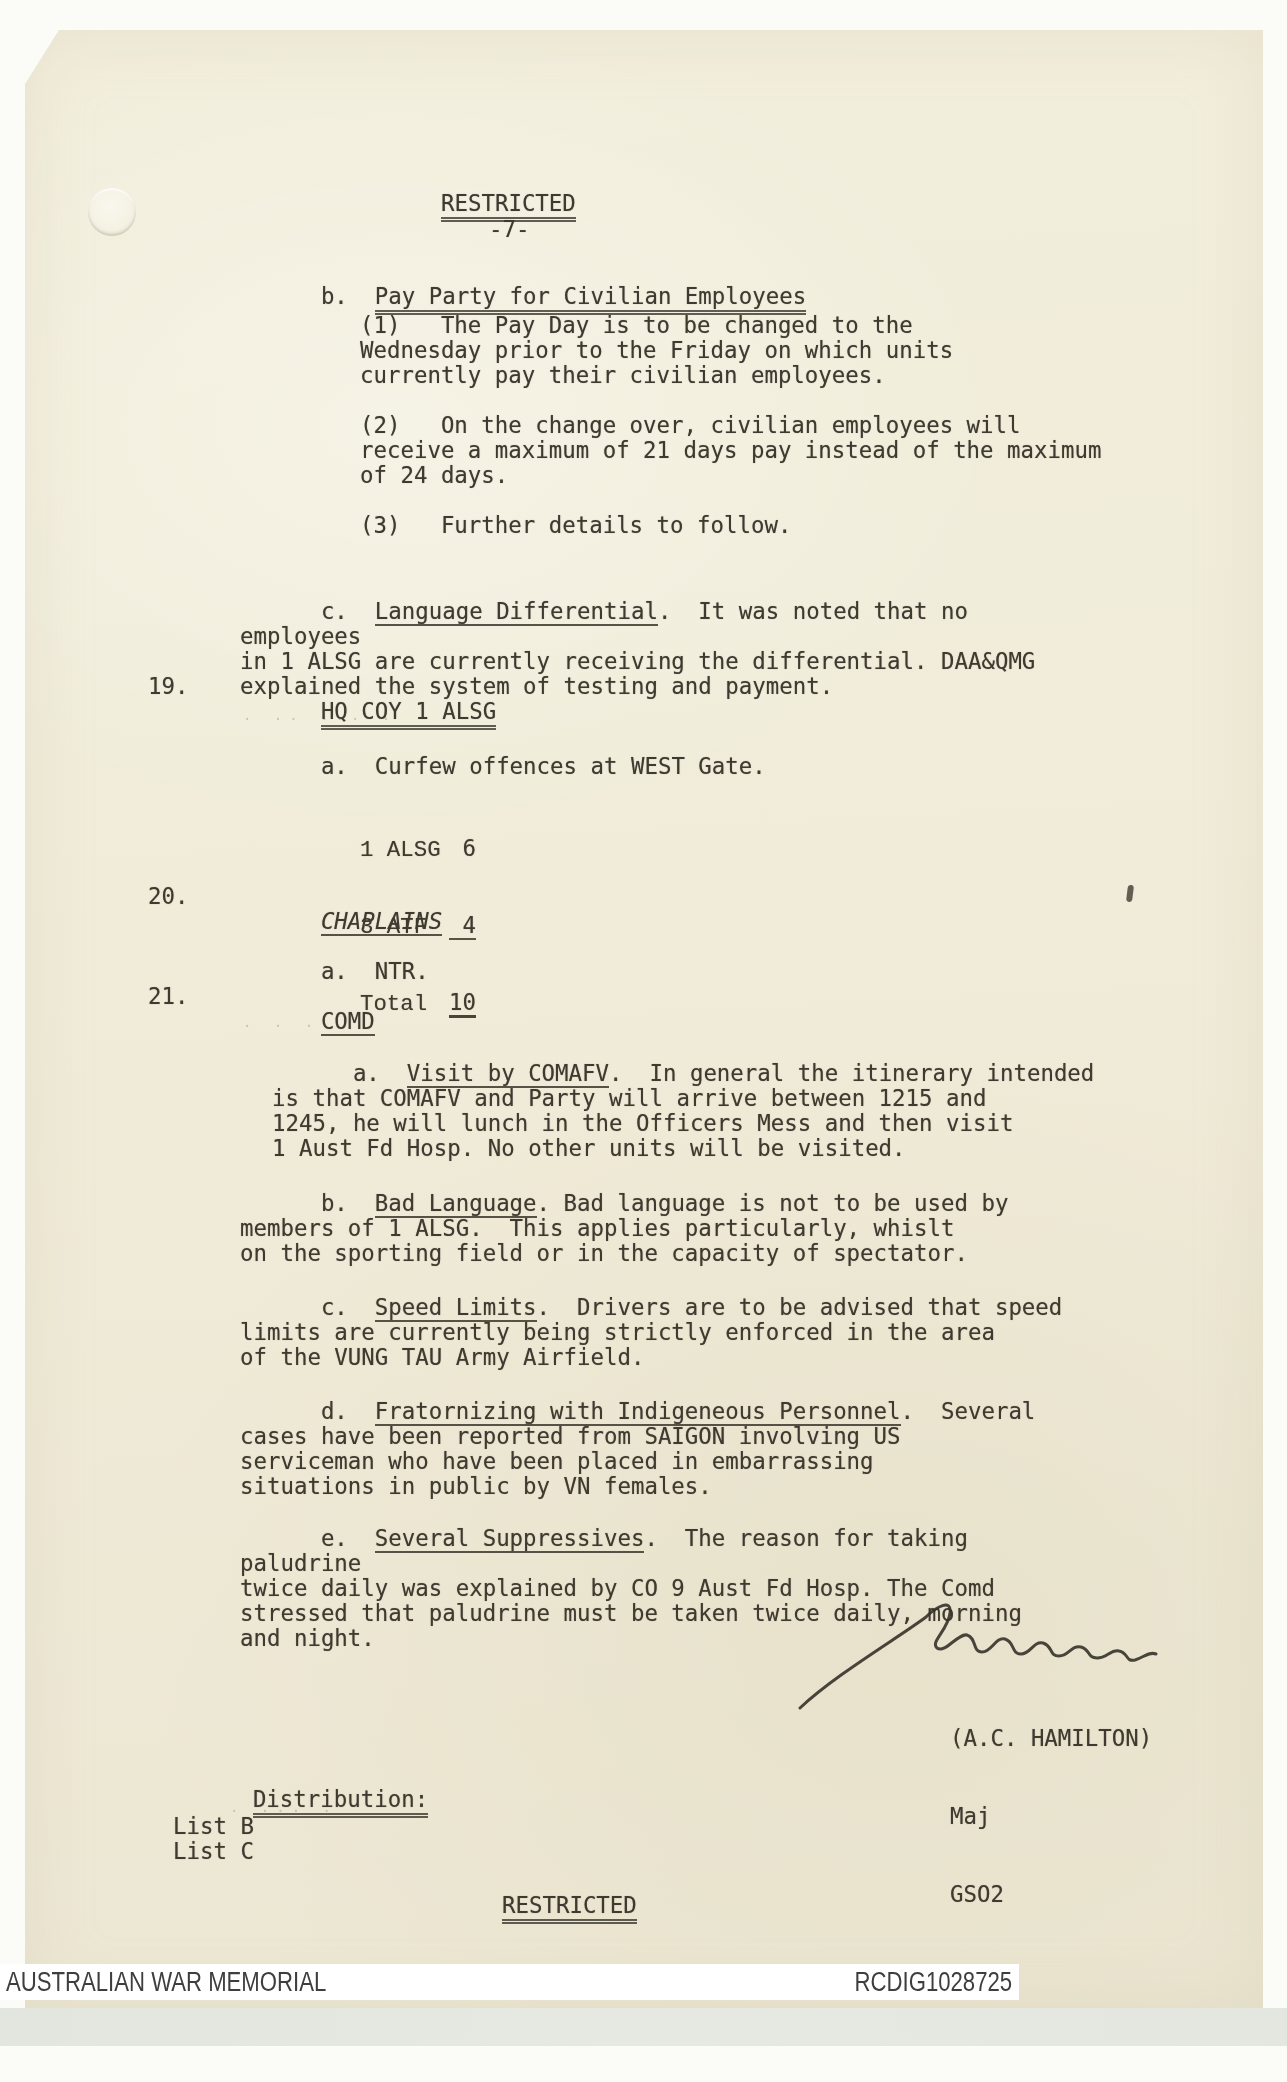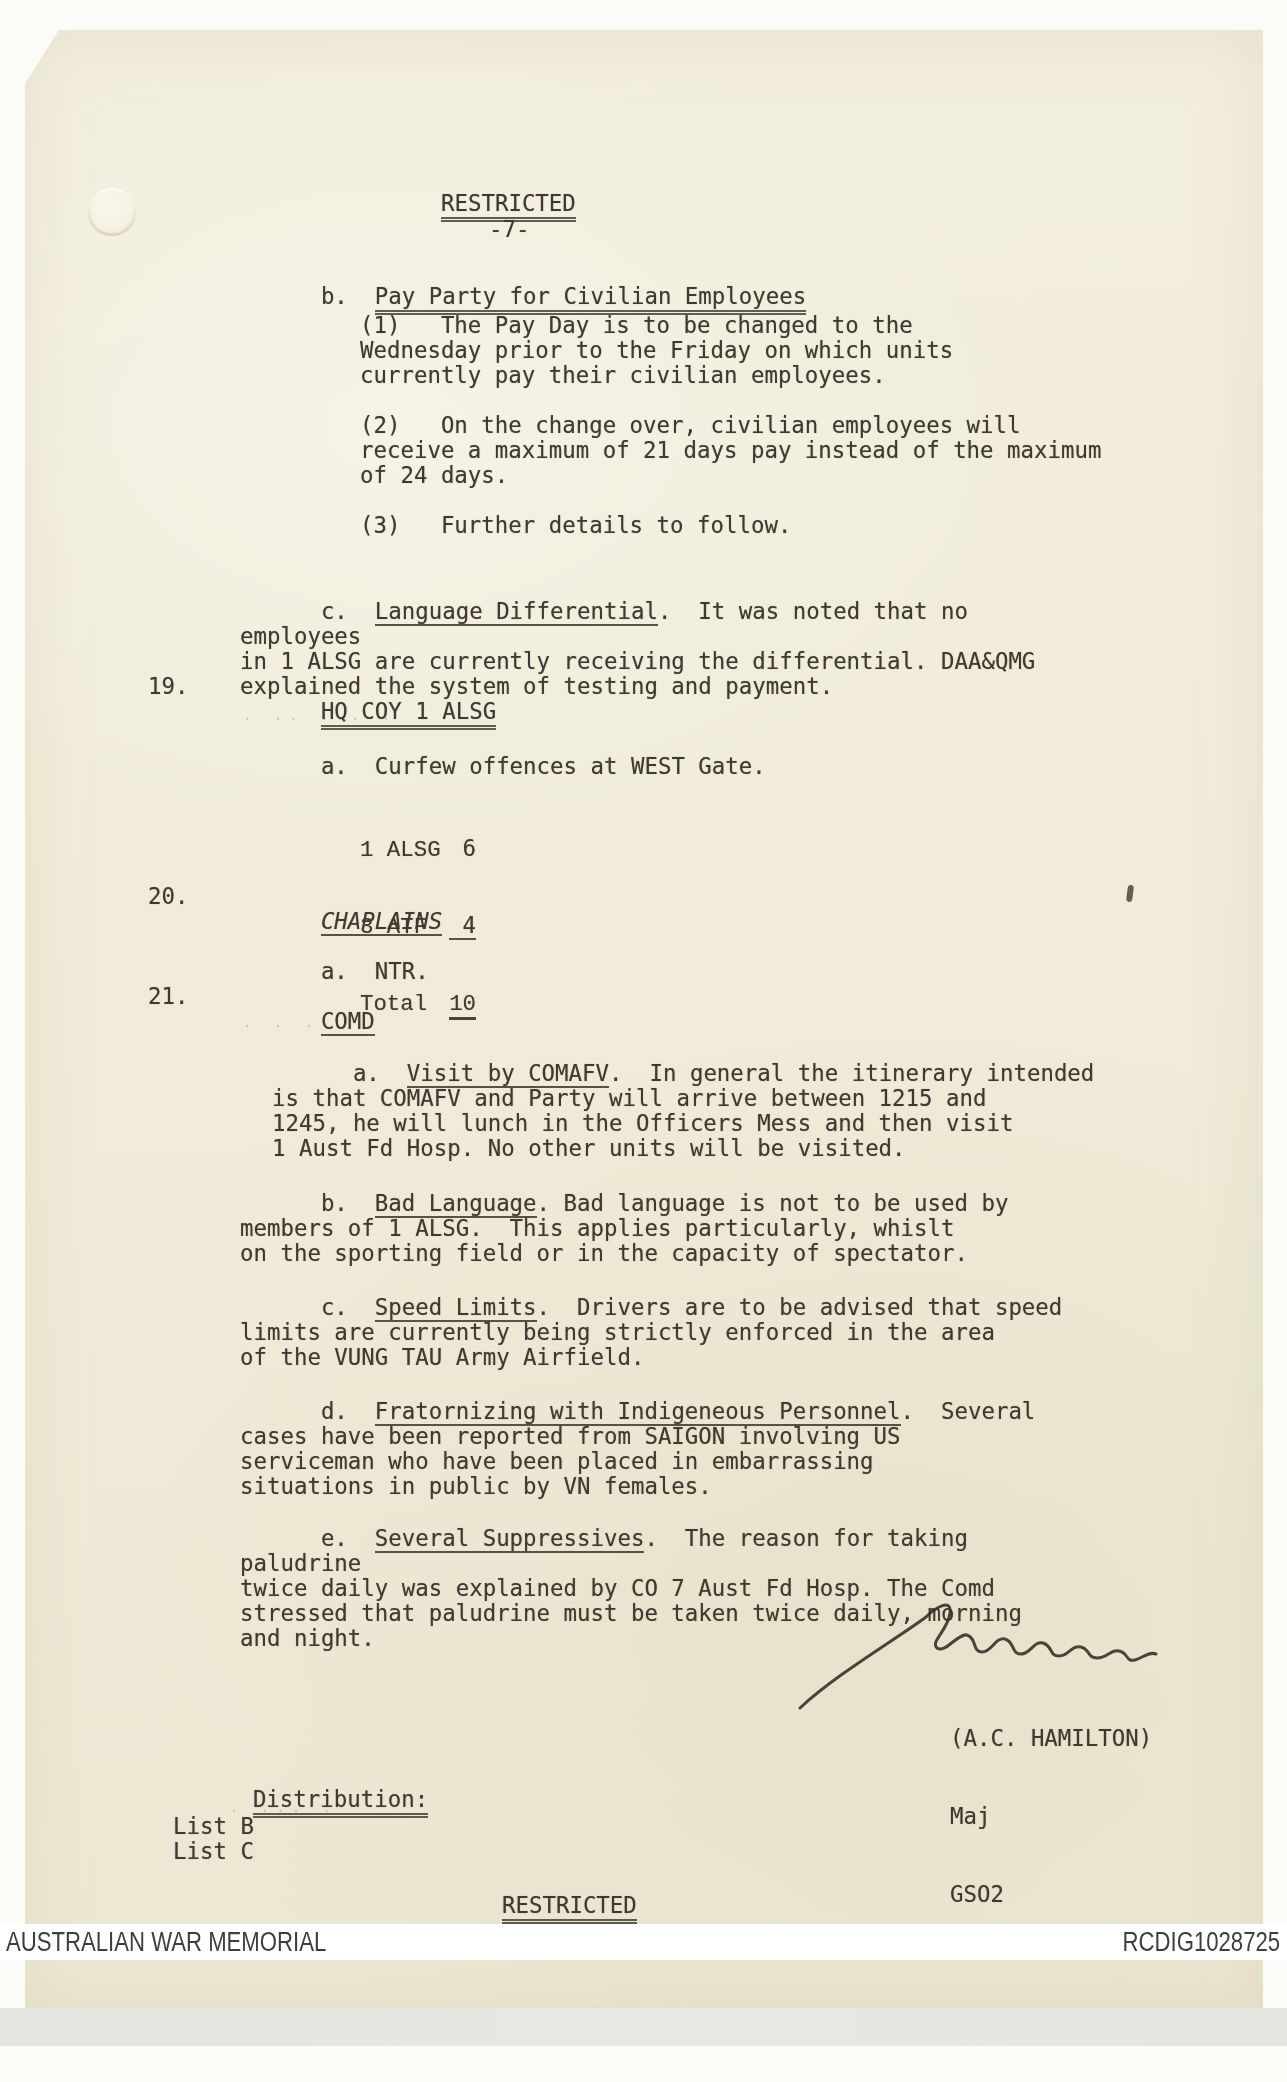--- a/index.html
+++ b/index.html
@@ -28,21 +28,21 @@
     text-shadow:0 0 1px rgba(62,57,47,0.45);
   }
   .u-s { border-bottom:2px solid rgba(60,55,45,0.85); }
   .u-d { border-bottom:5px double rgba(60,55,45,0.8); padding-bottom:1px; }
   .sig-text { line-height:26px; }
   
   .trow { display:block; }
   .tlabel { display:inline-block; width:82px;font-family:Liberation Mono, monospace; }
   .tval { display:inline-block; width:34px; text-align:right; }
   .u-add { border-bottom:2px solid rgba(60,55,45,0.85); padding-left:14px; }
-  .u-tot { border-bottom:3px solid rgba(55,50,40,0.9);font-family:Liberation Mono, monospace; }
+  .u-tot { border-bottom:3px solid rgba(55,50,40,0.9); }
   
   .ghost {
     position:absolute; font-size:14px; letter-spacing:7px;
     color:#6e6754; opacity:0.3; font-family:"DejaVu Sans Mono",monospace;
   }
   .punch-hole {
     position:absolute; left:63px; top:158px; width:48px; height:48px;
     border-radius:50%;
     background:radial-gradient(circle at 45% 40%, #f9f7ee 0%, #f5f2e4 55%, #ece8d4 100%);
     box-shadow: inset 0 -2px 3px rgba(140,130,105,0.35), inset 0 2px 2px rgba(255,255,255,0.8);
@@ -51,21 +51,21 @@
     position:absolute; left:1102px; top:855px; width:6px; height:17px;
     background:#3a362c; border-radius:3px; transform:rotate(7deg); opacity:0.78;
   }
   .signature-svg { position:absolute; left:755px; top:1560px; }
   
   .scan-gap {
     position:absolute; left:0; top:2008px; width:1287px; height:38px;
     background:linear-gradient(90deg,#e2e6df 0%, #e6e9e2 50%, #e3e7e0 100%);
   }
   .footer-bar {
-    position:absolute; left:0; top:1924px; width:1287px; height:36px;
+    position:absolute; left:0; top:1964px; width:1019px; height:36px;
     background:#ffffff;
     text-align:center;
   }
   .footer-label {
     position:absolute; top:3px;
     font-family:"Liberation Sans", sans-serif;
     font-size:27px; line-height:30px; color:#3e3e3e;
     white-space:nowrap;
   }
   .footer-left  { left:6px;  transform:scaleX(0.82); transform-origin:left center; }
@@ -154,21 +154,21 @@
 
     <div class="tw" style="left:215px; top:1344px; width:860px;">
       <span>d.  </span><span class="u-s">Fratornizing with Indigeneous Personnel</span><span>.  Several
 cases have been reported from SAIGON involving US
 serviceman who have been placed in embarrassing
 situations in public by VN females.</span>
     </div>
 
     <div class="tw" style="left:215px; top:1471px; width:860px;">
       <span>e.  </span><span class="u-s">Several Suppressives</span><span>.  The reason for taking paludrine
-twice daily was explained by CO 7 Aust Fd Hosp. The Comd
+twice daily was explained by CO 9 Aust Fd Hosp. The Comd
 stressed that paludrine must be taken twice daily, morning
 and night.</span>
     </div>
 
     <svg class="signature-svg" width="400" height="130" viewBox="0 0 400 130">
       <path d="M 20 118 C 55 85, 118 48, 146 27
                C 156 17, 172 8, 170 23
                C 168 40, 150 52, 157 58
                C 165 64, 178 43, 187 45
                C 197 48, 192 62, 202 62

